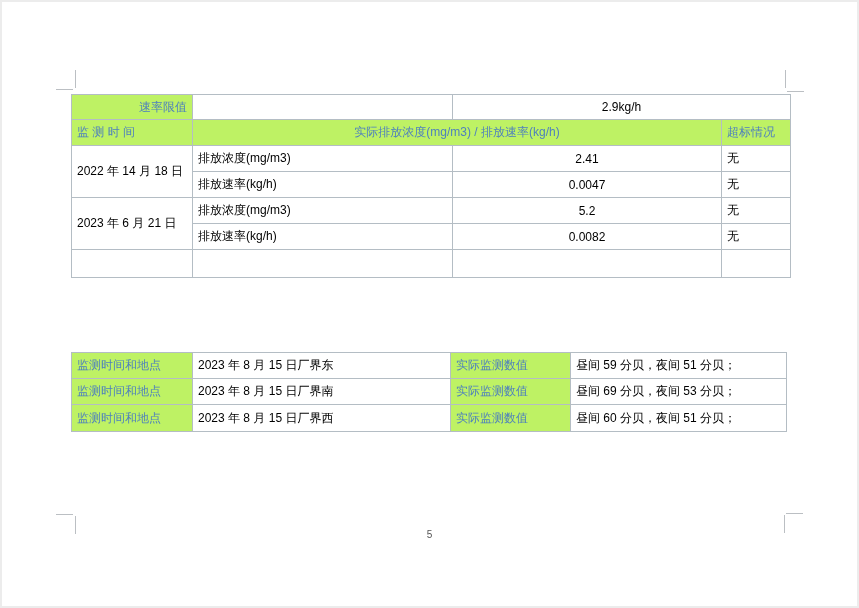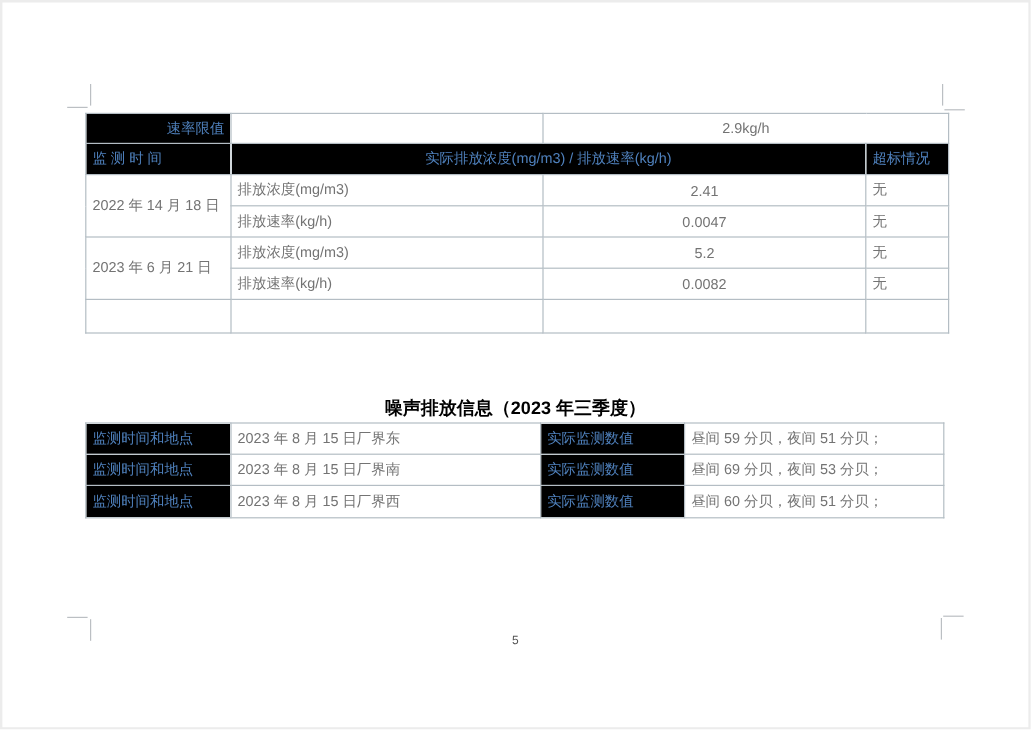--- a/index.html
+++ b/index.html
@@ -4,26 +4,26 @@
 <style>
   html,body { margin:0; padding:0; background:#fff; }
   .page {
     position:relative; width:859px; height:608px; background:#ffffff;
     font-family:"Liberation Sans", sans-serif; color:#1a1a1a;
     box-shadow: inset 0 0 0 2px #ececec;
     overflow:hidden;
   }
   table { border-collapse:collapse; table-layout:fixed; position:absolute; background:#fff; }
   td {
-    border:1px solid #b4bdc4; font-size:12px; color:#737373;
+    border:1px solid #b4bdc4; font-size:12px; color:#000000;
     padding:0 5px; vertical-align:middle; white-space:nowrap; overflow:hidden;
   }
   .t1 { left:71px; top:94px; width:719px; }
   .t2 { left:71px; top:352px; width:715px; }
-  .blue { background:#000000; color:#4f81bd; }
+  .blue { background:#bef264; color:#4f81bd; }
   .center { text-align:center; }
   .right { text-align:right; }
   .std-line1 { letter-spacing:3.5px; white-space:nowrap; }
   .std-line2 { white-space:nowrap; }
   .wrapcell { white-space:normal; line-height:24px; padding-top:2px; padding-bottom:2px; }
   .doc-title {
     position:absolute; left:0; top:331px; width:859px; text-align:center;
     font-size:15px; font-weight:bold; color:#000;
   }
   .page-number {
@@ -88,21 +88,20 @@
     </tr>
     <tr style="height:28px">
       <td></td>
       <td></td>
       <td></td>
       <td></td>
     </tr>
   </tbody>
     </table>
 
-  <div class="doc-title">噪声排放信息（2023 年三季度）</div>
 
   <table class="t2">
     <colgroup>
       <col style="width:121px">
         <col style="width:258px">
         <col style="width:120px">
         <col style="width:216px">
     </colgroup>
     <tbody>
     <tr style="height:26px">

